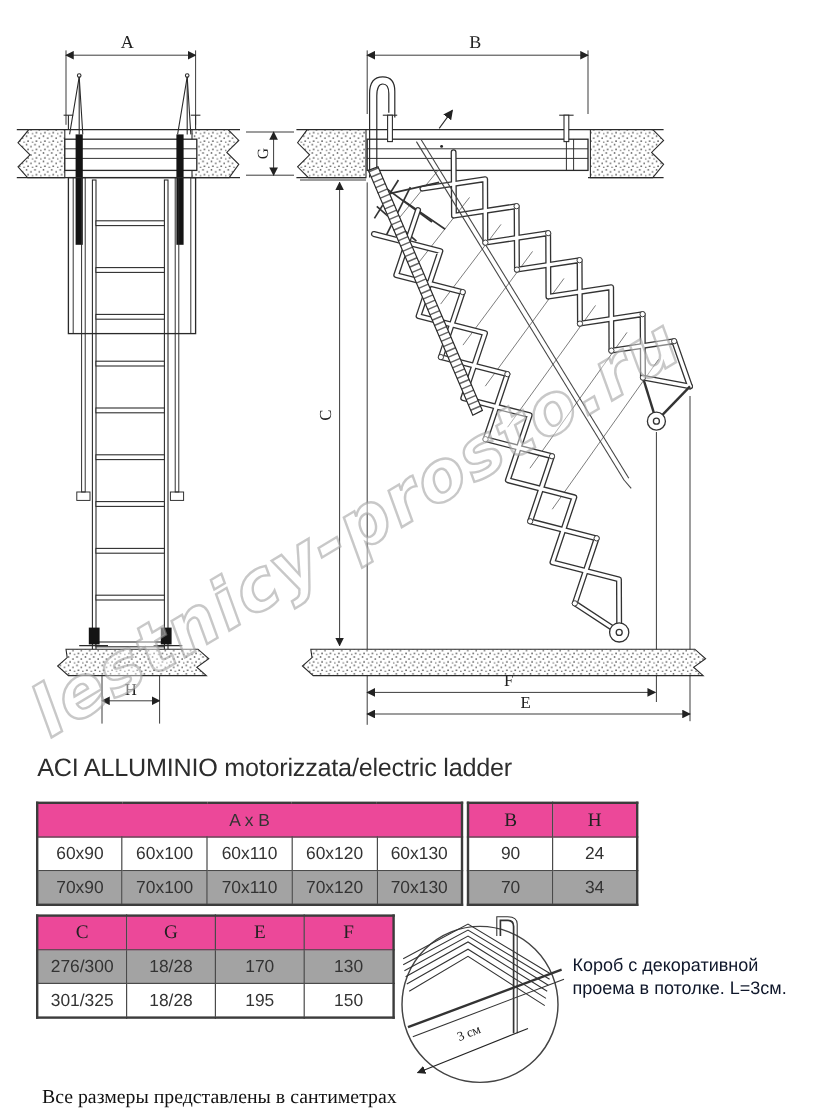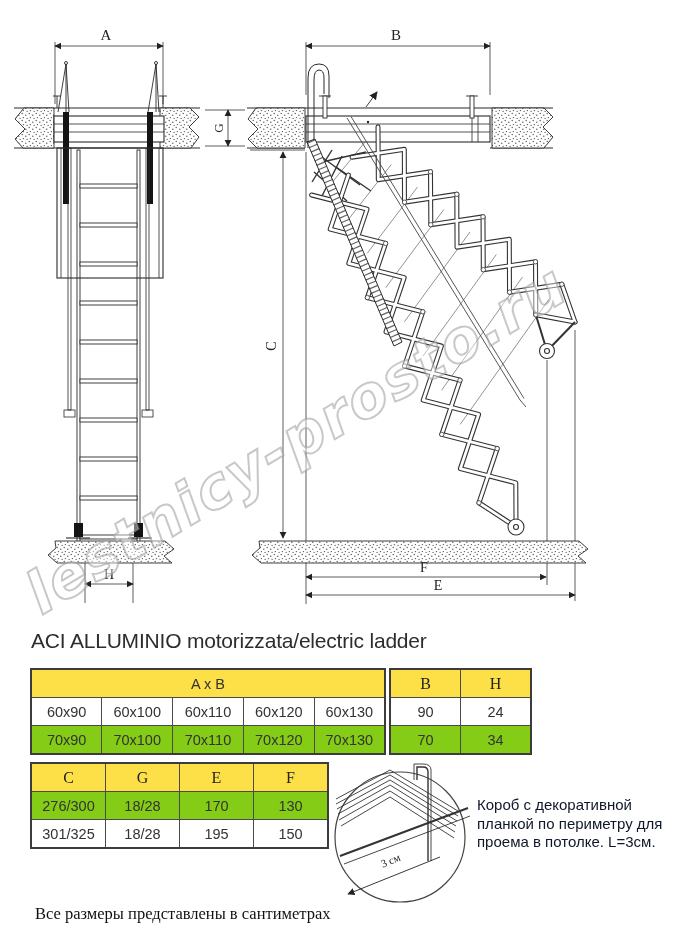--- a/index.html
+++ b/index.html
@@ -10,22 +10,22 @@
   .abs{position:absolute;}
   #page-title{
     left:31px;top:629px;font-size:21px;color:#2d2d2d;font-weight:400;letter-spacing:-0.2px;
     font-family:"Liberation Sans",sans-serif;
   }
   table{border-collapse:collapse;table-layout:fixed;background:#fff;}
   table,td,th{border:1px solid #4a4a4a;}
   table{border:2px solid #3c3c3c;}
   th,td{text-align:center;vertical-align:middle;padding:0;height:27px;
         font-size:14.5px;color:#333;font-family:"Liberation Sans",sans-serif;font-weight:400;}
-  .hdr{background:#fde047;}
-  .alt{background:#84cc16;}
+  .hdr{background:#ec4899;}
+  .alt{background:#a3a3a3;}
   .serif-hd{font-family:"Liberation Serif",serif;font-size:16px;font-weight:400;color:#222;}
   #table-axb{left:30px;top:668px;width:356px;}
   #table-axb td{width:71px;text-align:center;}
   #table-bh{left:389px;top:668px;width:139px;}
   #table-bh td,#table-bh th{width:69px;}
   #table-cgef{left:30px;top:762px;width:292px;}
   #table-cgef td,#table-cgef th{width:73px;}
   #units-note{
     left:35px;top:904px;font-family:"Liberation Serif",serif;font-size:16.5px;color:#111;
   }
@@ -371,17 +371,16 @@
     <path d="M98,99 L98,10 Q98,5 93,5 L87,5 L87,18" stroke-width="1.4"></path>
     <path d="M101,99 L101,8 Q101,2 93,2 L84,2 L84,18" stroke-width="0.9"></path>
   </g>
   <line x1="18" y1="132" x2="110" y2="95" stroke="#222" stroke-width="0.9" marker-start="url(#ar2)"></line>
   <text x="62" y="102" text-anchor="middle" transform="rotate(-22 62 102)" font-family="Liberation Serif, serif" font-size="11" fill="#222">3 см</text>
 </svg>
 </div>
 
 <div class="abs" id="box-description">
   <div>Короб с декоративной</div>
-  <div>планкой по периметру для</div>
   <div>проема в потолке. L=3см.</div>
 </div>
 
 <div class="abs" id="units-note">Все размеры представлены в сантиметрах</div>
 
 </body></html>

